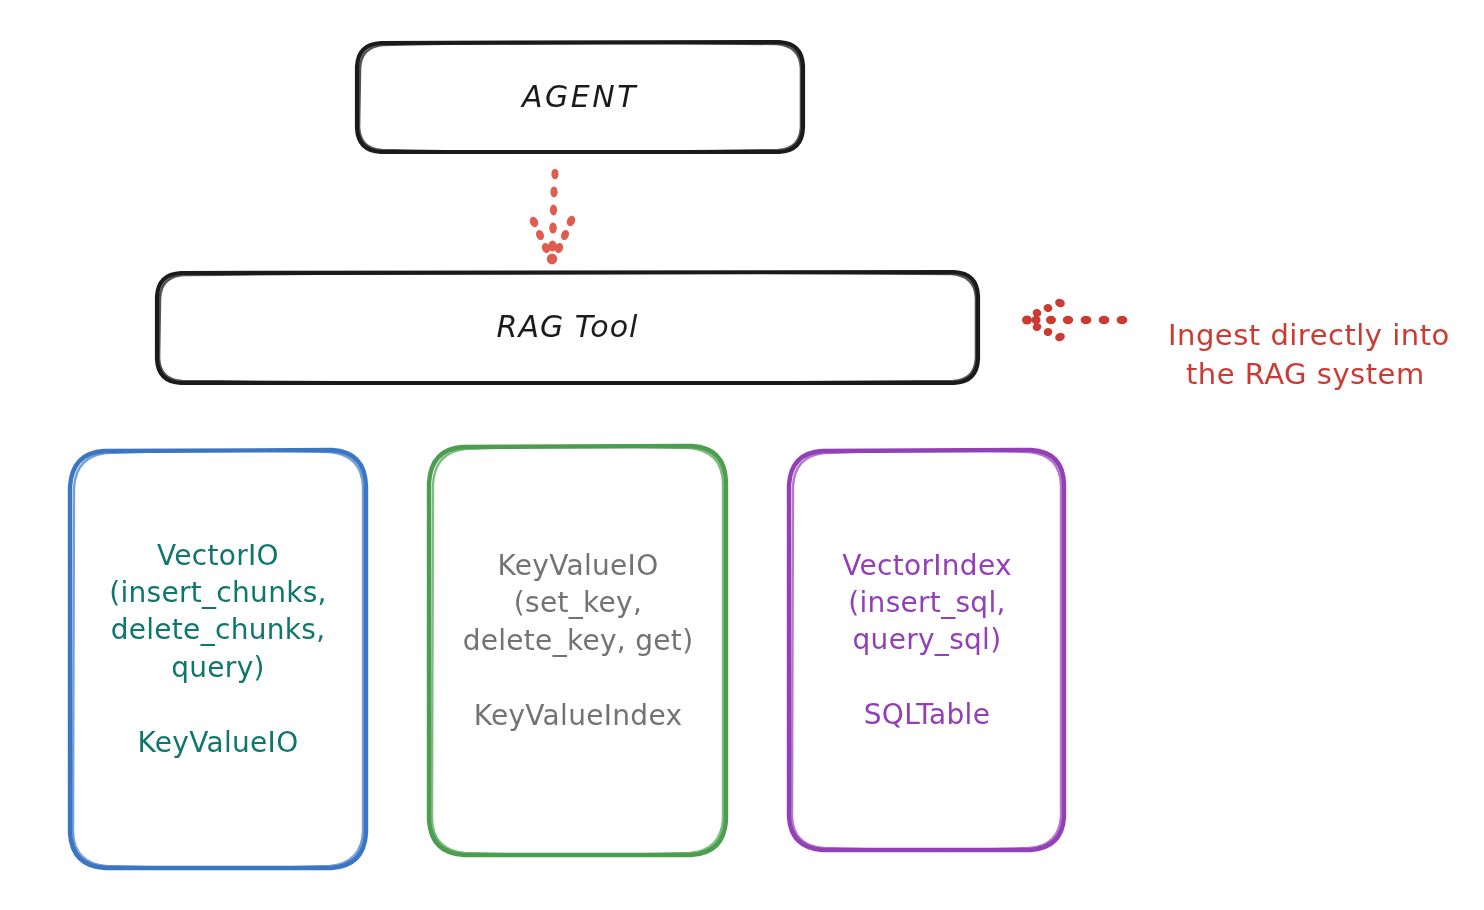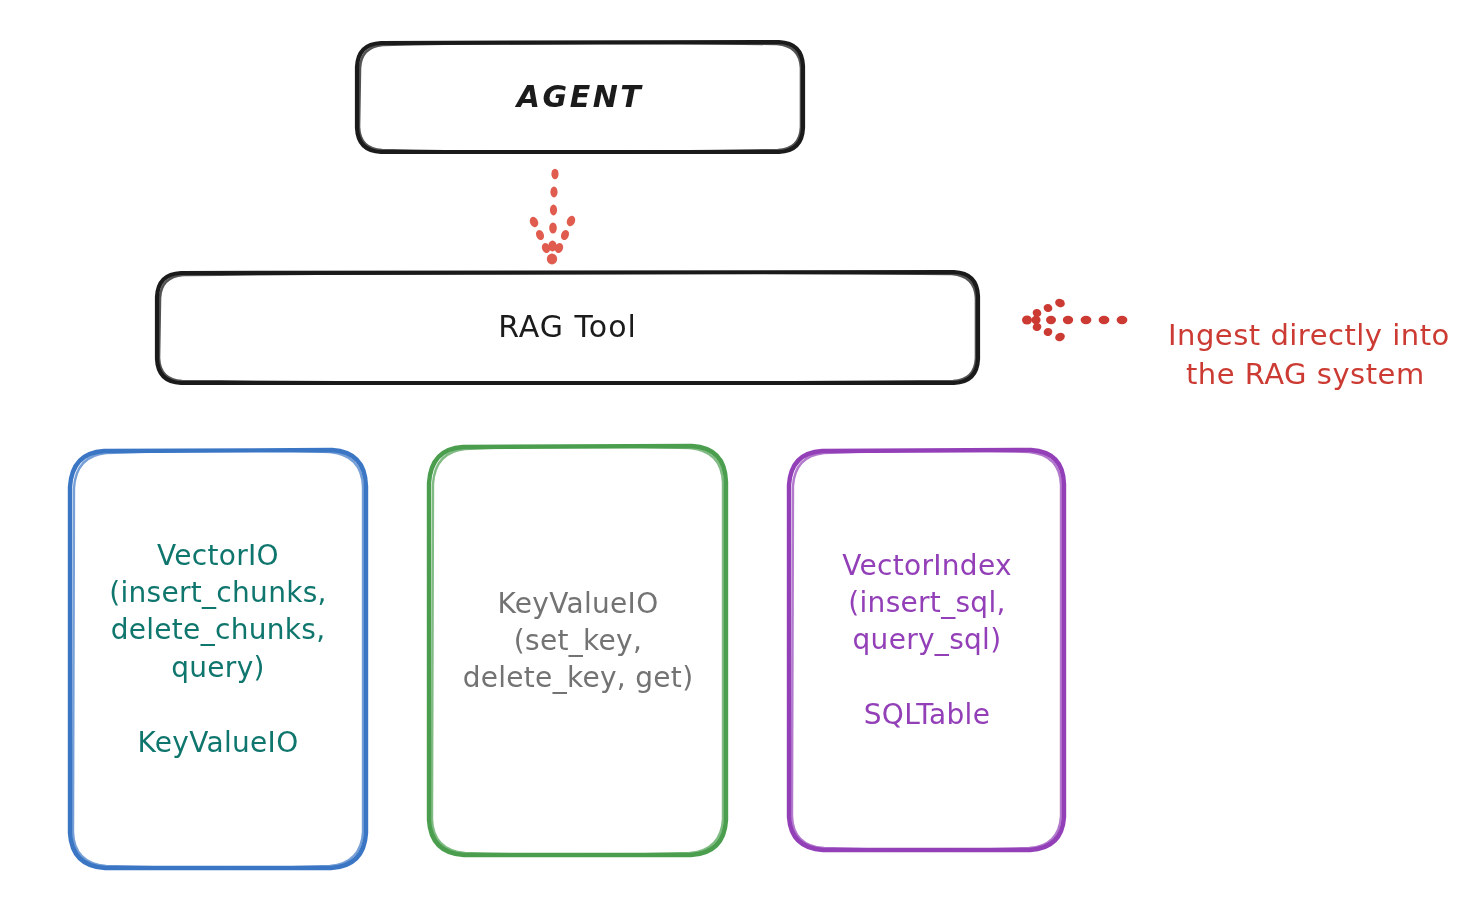--- a/index.html
+++ b/index.html
@@ -28,29 +28,30 @@
   .node-label {
     position: absolute;
     display: flex;
     flex-direction: column;
     align-items: center;
     justify-content: center;
     text-align: center;
     white-space: pre-line;
     line-height: 1.28;
     letter-spacing: 0.4px;
+    font-style: italic;
   }
   .label-agent {
     left: 357px;
     top: 42px;
     width: 446px;
     height: 110px;
     font-size: 30px;
     font-style: italic;
-    font-weight: 700;
+    font-weight: 400;
     color: #1b1b1b;
     letter-spacing: 2.5px;
   }
   .label-ragtool {
     left: 157px;
     top: 272px;
     width: 821px;
     height: 111px;
     font-size: 30px;
     color: #1b1b1b;
@@ -181,20 +182,21 @@
 query)</div>
       <div class="store-index">KeyValueIO</div>
     </div>
   </div>
 
   <div class="store-text store-kv">
     <div class="store-text-inner">
       <div class="store-api">KeyValueIO
 (set_key,
 delete_key, get)</div>
+      <div class="store-index">KeyValueIndex</div>
     </div>
   </div>
 
   <div class="store-text store-rel">
     <div class="store-text-inner">
       <div class="store-api">VectorIndex
 (insert_sql,
 query_sql)</div>
       <div class="store-index">SQLTable</div>
     </div>

